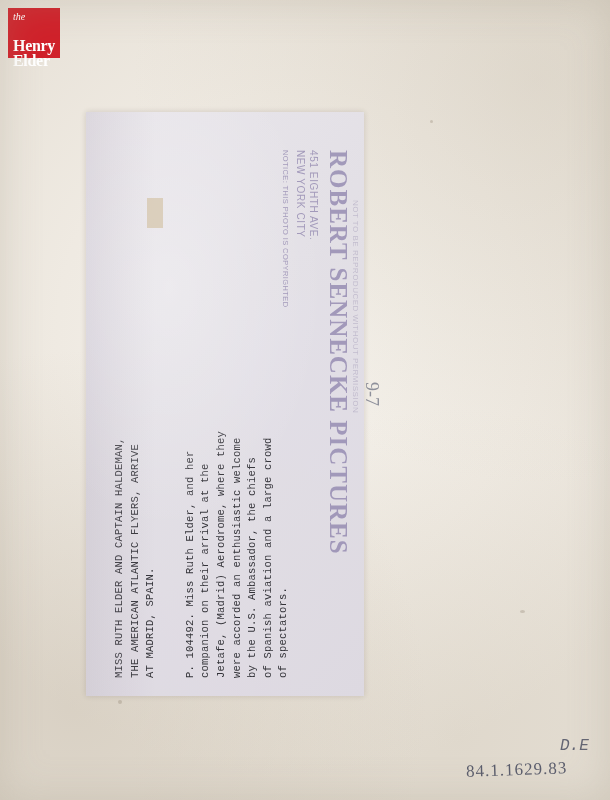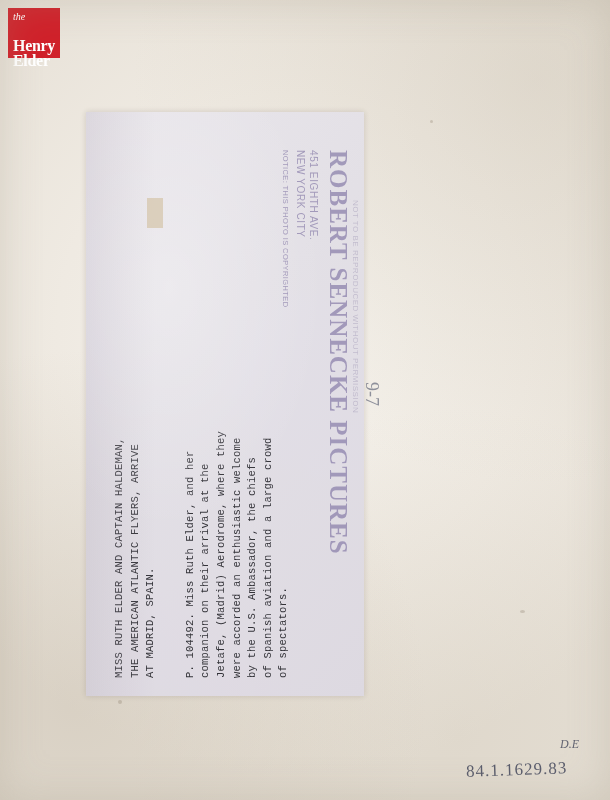--- a/index.html
+++ b/index.html
@@ -198,23 +198,23 @@
     font-size: 17px;
     letter-spacing: 1px;
     transform: rotate(-2deg);
     opacity: 0.85;
   }
   .initials {
     position: absolute;
     left: 560px;
     top: 737px;
     color: #44485c;
-    font-family: Liberation Serif, serif;
+    font-family: Liberation Mono, monospace;
     font-style: italic;
-    font-size: 12px;
+    font-size: 16px;
     opacity: 0.8;
   }
   .speck {
     position: absolute;
     background: rgba(120,105,85,0.25);
     border-radius: 50%;
     pointer-events: none;
   }
 </style>
 </head>

